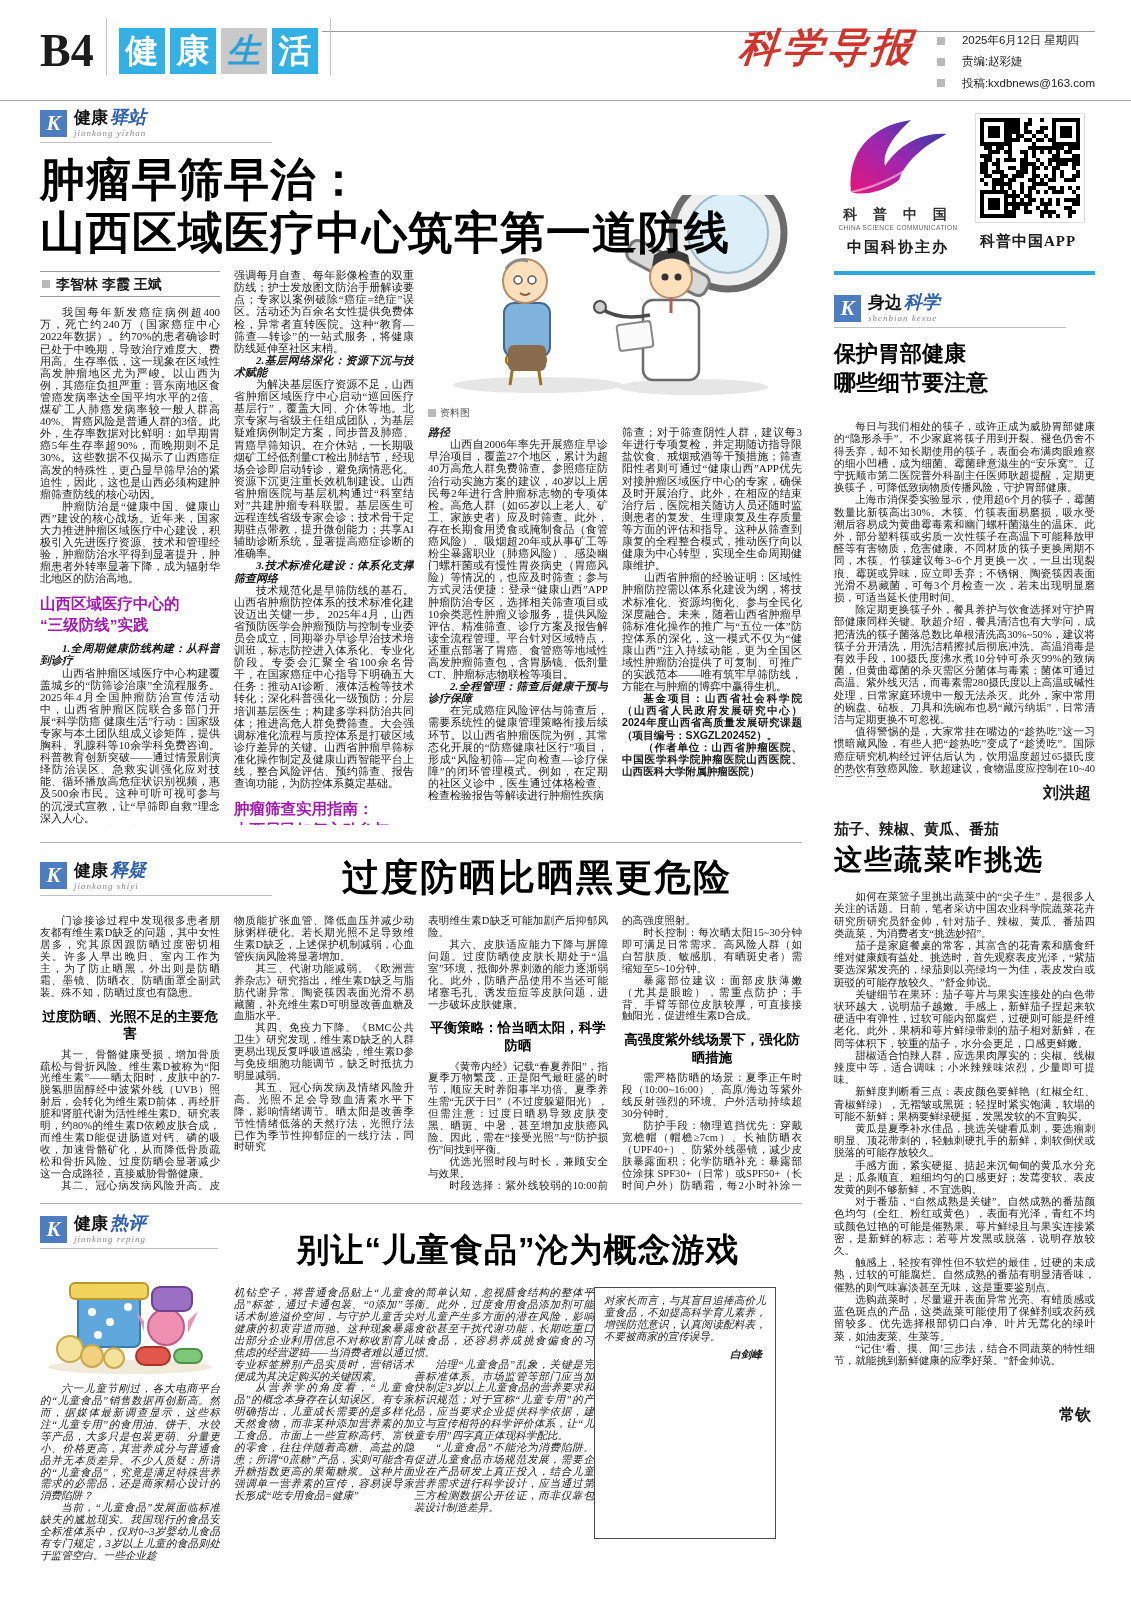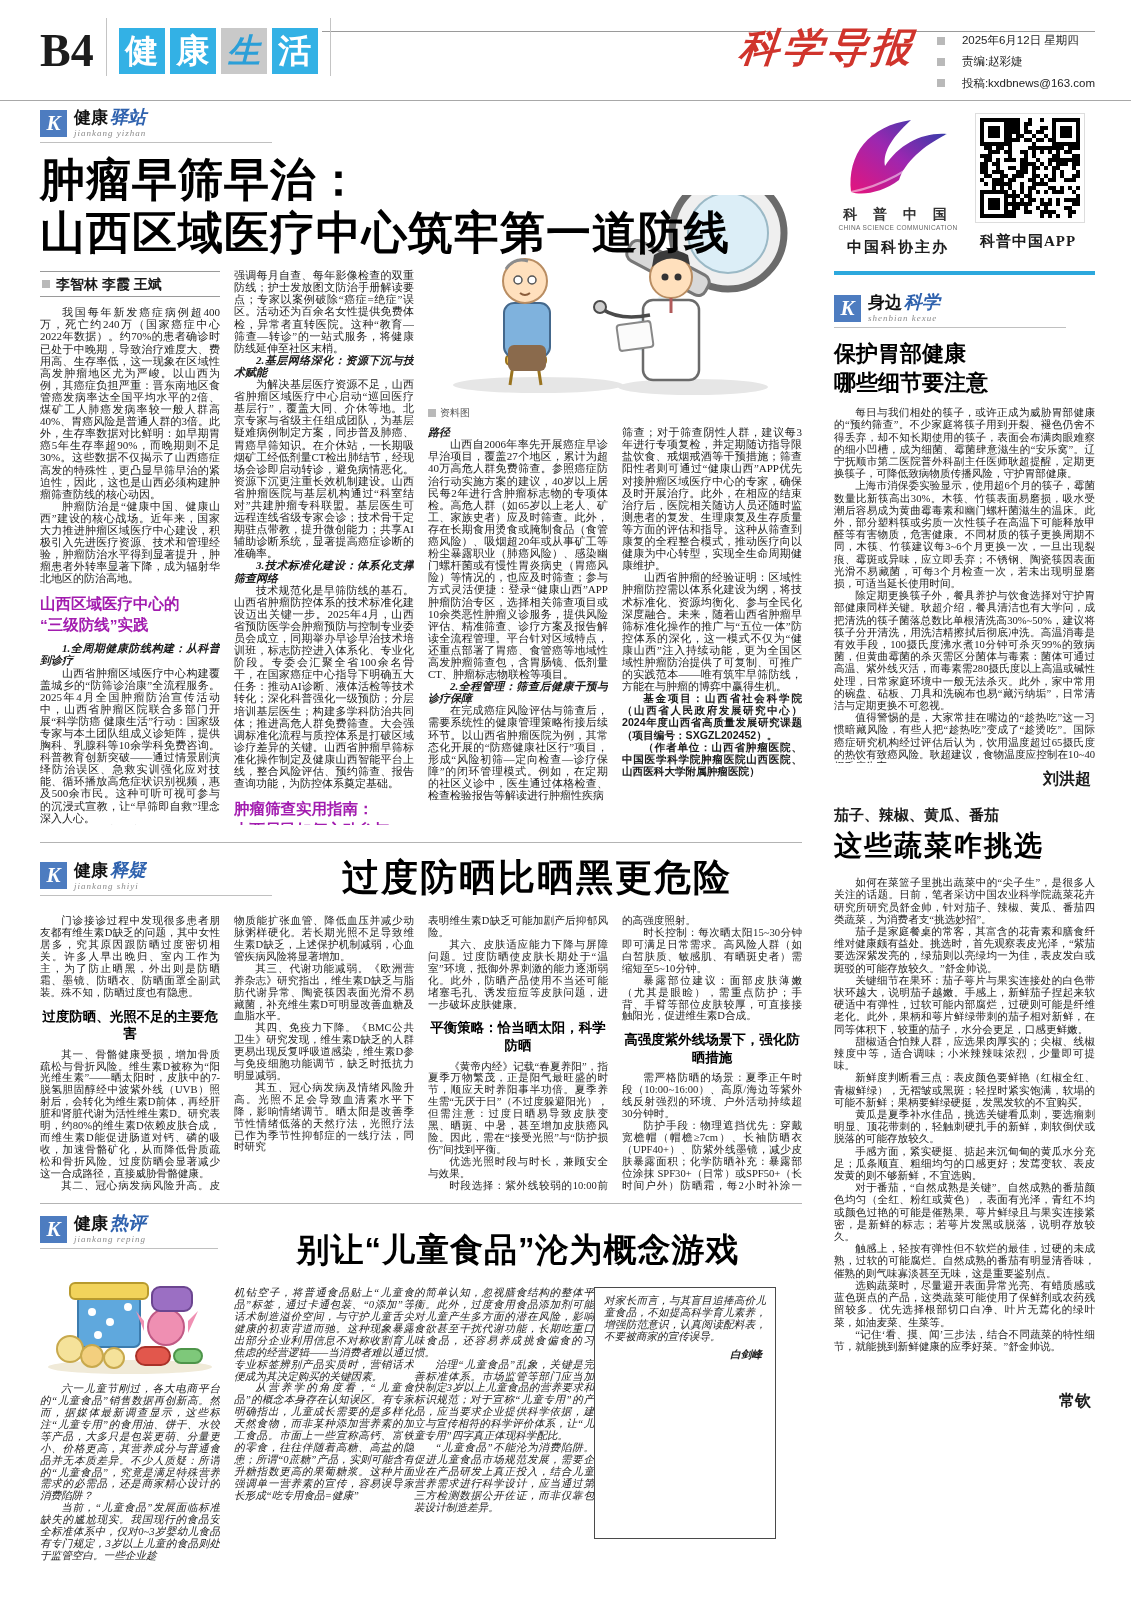--- a/index.html
+++ b/index.html
@@ -74,21 +74,21 @@
   .kf-c1text{height:196px;overflow:hidden;font-size:10.6px;line-height:11.9px;text-align:justify;}
   
   .kepu-row{display:flex;gap:14px;align-items:flex-start;margin-top:6px;}
   .kepu-left{width:128px;text-align:center;}
   .kepu-cn{font-family:"Liberation Sans",sans-serif;font-weight:700;font-size:14px;letter-spacing:6px;margin-top:4px;color:#333;}
   .kepu-en{font-size:6.5px;color:#666;letter-spacing:0.4px;font-family:"Liberation Sans",sans-serif;}
   .kepu-host{font-weight:700;font-size:15px;margin-top:7px;letter-spacing:2px;}
   .kepu-qr{width:104px;text-align:center;}
   .kepu-app{font-weight:700;font-size:15px;margin-top:6px;letter-spacing:1px;}
   .blue-rule{height:4px;background:#2ca8dd;margin:14px 0 18px;}
-  .st-title{font-family:"Liberation Sans",sans-serif;font-weight:800;font-size:22px;line-height:1.3;margin:12px 0 10px;color:#000;}
+  .st-title{font-family:"Liberation Sans",sans-serif;font-weight:800;font-size:22px;line-height:1.3;margin:12px 0 24px;color:#000;}
   .sb-flow{font-size:10.6px;line-height:12.2px;text-align:justify;overflow:hidden;}
   .st-flow{height:356px;}
   .veg-kicker{font-weight:700;font-size:15px;margin:16px 0 2px;}
   .veg-title{font-family:"Liberation Sans",sans-serif;font-weight:900;font-size:28px;margin:2px 0 12px;color:#000;letter-spacing:2px;}
   .veg-flow{height:508px;}
 </style>
 </head>
 <body>
 
 <div class="page">
@@ -628,21 +628,21 @@
           </span>
           <span class="sec-pinyin" style="display:block">shenbian kexue</span>
         </span>
       </div>
 
       <h2 class="st-title">
         <span>保护胃部健康</span><br>
         <span>哪些细节要注意</span>
       </h2>
       <div class="sb-flow st-flow">
-          <p class="it-p">每日与我们相处的筷子，或许正成为威胁胃部健康的“预约筛查”。不少家庭将筷子用到开裂、褪色仍舍不得丢弃，却不知长期使用的筷子，表面会布满肉眼难察的细小凹槽，成为细菌、霉菌肆意滋生的“安乐窝”。辽宁抚顺市第二医院普外科副主任医师耿超提醒，定期更换筷子，可降低致病物质传播风险，守护胃部健康。</p>
+          <p class="it-p">每日与我们相处的筷子，或许正成为威胁胃部健康的“隐形杀手”。不少家庭将筷子用到开裂、褪色仍舍不得丢弃，却不知长期使用的筷子，表面会布满肉眼难察的细小凹槽，成为细菌、霉菌肆意滋生的“安乐窝”。辽宁抚顺市第二医院普外科副主任医师耿超提醒，定期更换筷子，可降低致病物质传播风险，守护胃部健康。</p>
           <p class="it-p">上海市消保委实验显示，使用超6个月的筷子，霉菌数量比新筷高出30%。木筷、竹筷表面易磨损，吸水受潮后容易成为黄曲霉毒素和幽门螺杆菌滋生的温床。此外，部分塑料筷或劣质一次性筷子在高温下可能释放甲醛等有害物质，危害健康。不同材质的筷子更换周期不同，木筷、竹筷建议每3~6个月更换一次，一旦出现裂痕、霉斑或异味，应立即丢弃；不锈钢、陶瓷筷因表面光滑不易藏菌，可每3个月检查一次，若未出现明显磨损，可适当延长使用时间。</p>
           <p class="it-p">除定期更换筷子外，餐具养护与饮食选择对守护胃部健康同样关键。耿超介绍，餐具清洁也有大学问，成把清洗的筷子菌落总数比单根清洗高30%~50%，建议将筷子分开清洗，用洗洁精擦拭后彻底冲洗。高温消毒是有效手段，100摄氏度沸水煮10分钟可杀灭99%的致病菌，但黄曲霉菌的杀灭需区分菌体与毒素：菌体可通过高温、紫外线灭活，而毒素需280摄氏度以上高温或碱性处理，日常家庭环境中一般无法杀灭。此外，家中常用的碗盘、砧板、刀具和洗碗布也易“藏污纳垢”，日常清洁与定期更换不可忽视。</p>
           <p class="it-p">值得警惕的是，大家常挂在嘴边的“趁热吃”这一习惯暗藏风险，有些人把“趁热吃”变成了“趁烫吃”。国际癌症研究机构经过评估后认为，饮用温度超过65摄氏度的热饮有致癌风险。耿超建议，食物温度应控制在10~40摄氏度为宜。</p>
         </div>
       <p class="it-a">刘洪超</p>
 
       <div class="veg-kicker">茄子、辣椒、黄瓜、番茄</div>
       <div class="veg-title">这些蔬菜咋挑选</div>
       <div class="sb-flow veg-flow">
           <p class="it-p">如何在菜篮子里挑出蔬菜中的“尖子生”，是很多人关注的话题。日前，笔者采访中国农业科学院蔬菜花卉研究所研究员舒金帅，针对茄子、辣椒、黄瓜、番茄四类蔬菜，为消费者支“挑选妙招”。</p>

